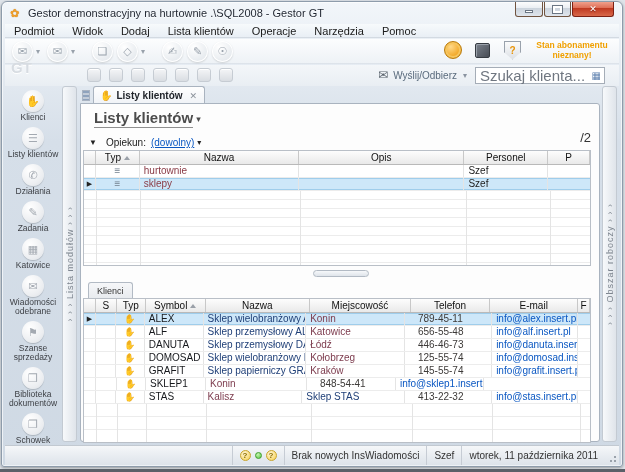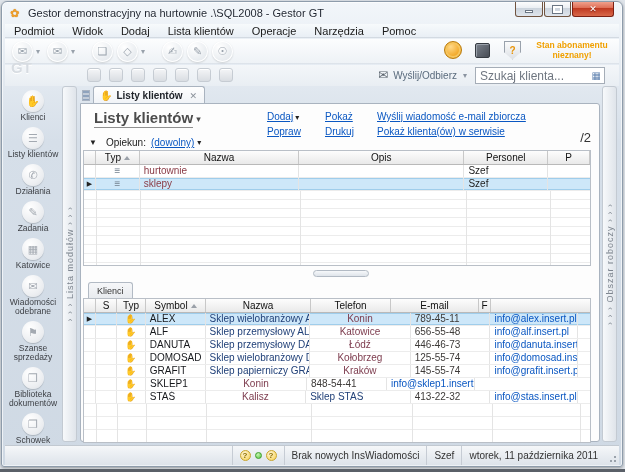--- a/index.html
+++ b/index.html
@@ -57,21 +57,21 @@
   .qb-icons { position:absolute; left:82px; top:3px; display:flex; }
   .qb-ic { width:14px; height:14px; margin-right:8px; border-radius:3px;
     background: linear-gradient(#f4f5f7, #d9dde2); border:1px solid #c6ccd3; box-shadow: inset 0 1px 0 #fff; }
   .sendreceive { position:absolute; right:152px; top:3px; display:flex; align-items:center; }
   .sr-envelope { font-size:12px; color:#5d6670; margin-right:5px; }
   .sr-label { font-size:10px; color:#5a6b7d; }
   .sr-caret { font-size:8px; color:#8a93a0; margin-left:6px; }
   .searchbox { position:absolute; right:14px; top:2px; width:130px; height:17px; background:#fff; border:1px solid #a5adb7;
     display:flex; align-items:center; }
   .searchbox input { flex:1; border:none; outline:none; font-family:"Liberation Sans","DejaVu Sans",sans-serif;
-    font-size:12px; color:#444; padding:0 4px; background:transparent; min-width:0; }
+    font-size:15px; color:#444; padding:0 4px; background:transparent; min-width:0; }
   .searchbox input::placeholder { color:#6f7680; opacity:1; }
   .search-grid-ic { font-size:10px; color:#5b7fae; padding-right:3px; }
 
   
   .sidebar { position:absolute; left:3px; top:84px; width:56px; height:357px; display:flex; flex-direction:column; align-items:center; padding-top:4px; }
   .mod { display:flex; flex-direction:column; align-items:center; margin-bottom:5px; width:56px; }
   .mod-icon { width:22px; height:22px; border-radius:50%; background: radial-gradient(circle at 35% 30%, #ffffff, #eceef1 65%, #dcdfe4);
     box-shadow: 0 1px 1px rgba(0,0,0,.18); display:flex; align-items:center; justify-content:center;
     font-size:11px; color:#a3a9b1; }
   .mod-label { font-size:8.5px; color:#3c3f44; text-align:center; line-height:9px; margin-top:1px; }
@@ -129,22 +129,22 @@
   .g1-list-glyph { color:#72808f; font-weight:bold; }
   .g1-name { color:#8a3b46; }
   .g1-personel { color:#222; }
 
   
   .g2c0{width:12px;} .g2c1{width:21px;} .g2c2{width:29px;} .g2c3{width:60px;} .g2c4{width:105px;}
   .g2c5{width:101px;} .g2c6{width:80px;} .g2c7{width:88px;} .g2c8{width:12px; border-right:none; padding:0 2px;}
   .g2-typ { color:#a3a9b1; font-size:9px; }
   .g2-symbol { color:#16181c; }
   .g2-name { color:#1f3f77; }
-  .g2-city { color:#7d3c4e;text-align:center; }
-  .g2-phone { color:#3d3a38; }
+  .g2-city { color:#7d3c4e; }
+  .g2-phone { color:#3d3a38;margin-left:9px; }
   .g2-email { color:#0a57c2; }
 
   .empty-rows { position:relative; border-top:none; }
   .empty-rows .vline { position:absolute; top:0; bottom:0; width:1px; background:#e4e4e4; }
 
   .splitter { position:absolute; left:232px; top:166px; width:56px; height:7px; border:1px solid #b2bac4; border-radius:4px;
     background: linear-gradient(#f6f8fa,#dfe4ea); }
   .bottom-tab { position:absolute; left:7px; top:178px; height:16px; padding:0 8px; display:flex; align-items:center;
     background: linear-gradient(#f6f7f9,#e8ebef); border:1px solid #b2bac4; border-bottom:none; border-radius:3px 3px 0 0;
     font-size:9px; color:#333; }
@@ -292,28 +292,20 @@
       </div>
     </div>
 
     <div class="panel">
 
       <div class="page-title-row">
         <span class="page-title">Listy klientów</span>
         <span class="pt-caret">▾</span>
       </div>
 
-      <div class="links">
-        <span class="lnk"><span>Dodaj</span><span class="caret">▾</span></span>
-        <span class="lnk">Pokaż</span>
-        <span class="lnk">Wyślij wiadomość e-mail zbiorcza</span>
-        <span class="lnk">Popraw</span>
-        <span class="lnk">Drukuj</span>
-        <span class="lnk">Pokaż klienta(ów) w serwisie</span>
-      </div>
 
       <div class="filter-row">
         <span class="filter-collapse">▼</span>
         <span class="filter-label">Opiekun:</span>
         <span class="filter-value">(dowolny)</span>
         <span class="filter-caret">▾</span>
       </div>
       <div class="record-counter">/2</div>
 
       <div class="grid" style="top:46px;">
@@ -355,20 +347,21 @@
         <span>Klienci</span>
       </div>
 
       <div class="grid" style="top:194px;">
         <div class="g-row g-head">
           <div class="gc g2c0"></div>
           <div class="gc g2c1">S</div>
           <div class="gc g2c2">Typ</div>
           <div class="gc g2c3"><span>Symbol</span><span class="sort-ind"></span></div>
           <div class="gc g2c4">Nazwa</div>
+          <div class="gc g2c5">Miejscowość</div>
           <div class="gc g2c6">Telefon</div>
           <div class="gc g2c7">E-mail</div>
           <div class="gc g2c8">F</div>
         </div>
 
         <div class="g-row sel-row">
           <div class="gc g2c0 center row-sel-glyph">▶</div>
           <div class="gc g2c1"></div>
           <div class="gc g2c2 center g2-typ">✋</div>
           <div class="gc g2c3 g2-symbol">ALEX</div>

